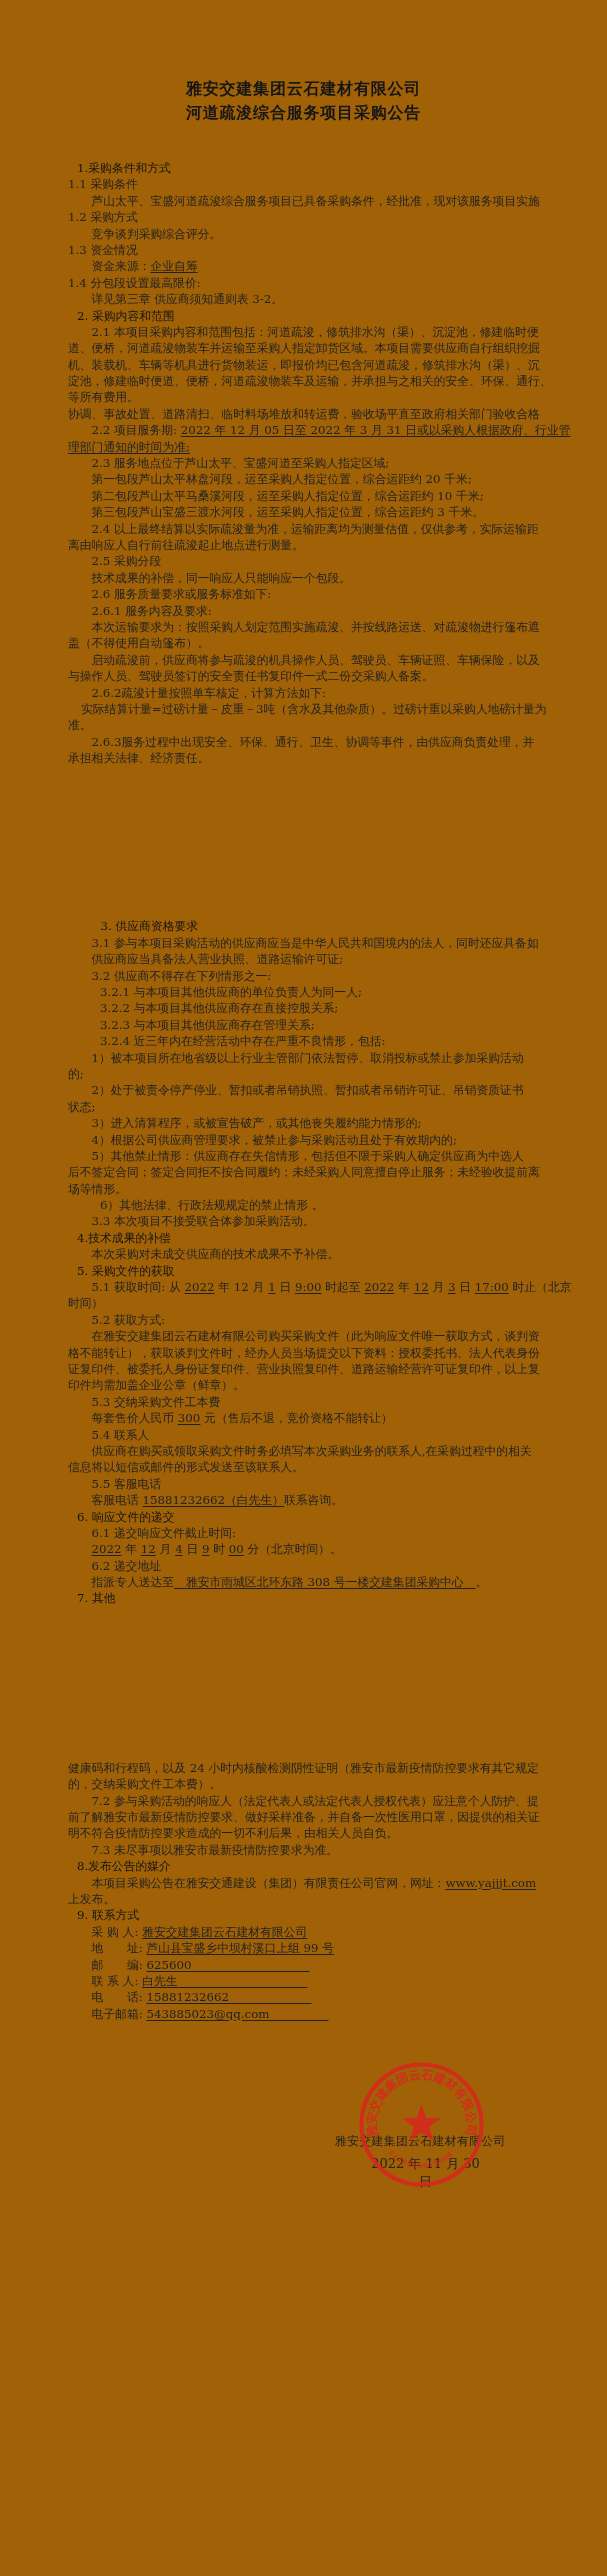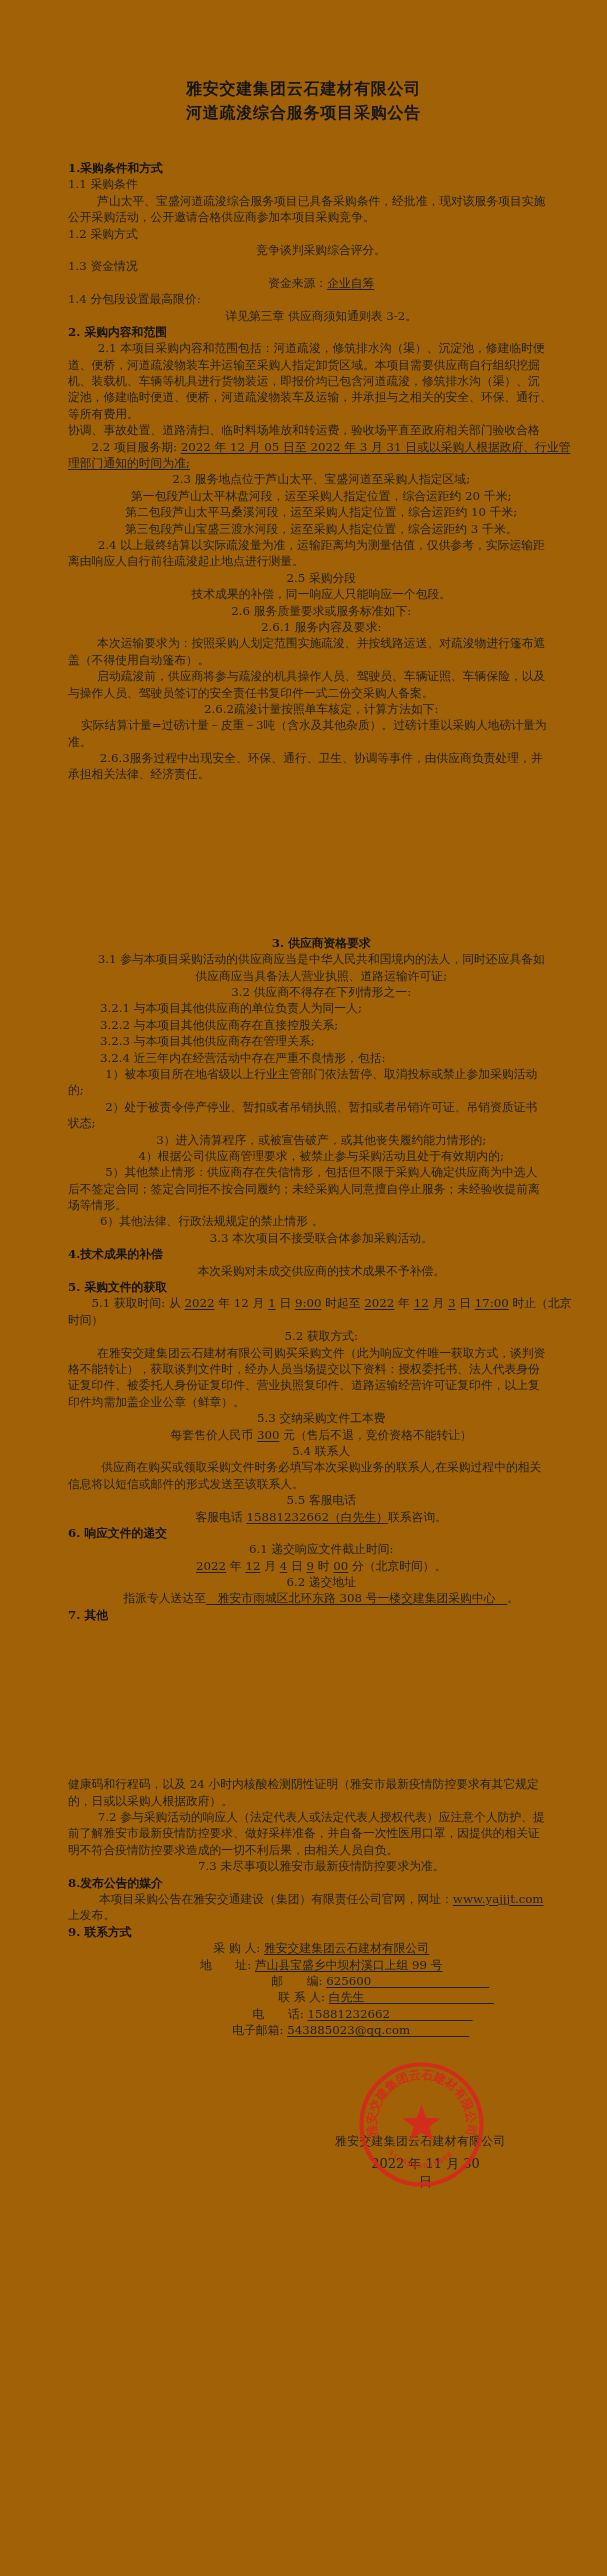--- a/index.html
+++ b/index.html
@@ -26,23 +26,23 @@
     position: absolute;
     left: 68px;
     top: 160px;
     width: 483px;
     font-size: 11.8px;
     line-height: 16.4px;
     white-space: nowrap;
     color: #222222;
   }
   .line { height: 16.4px; }
-  .line.bold { font-weight: 700; color: #141414; }
+  .line.bold { font-weight: 400; color: #141414; margin-left: 9px; }
   .i0 { padding-left: 0; }
-  .i1 { padding-left: 23.5px; text-align: center; }
+  .i1 { padding-left: 23.5px; }
   .i2 { padding-left: 32px; }
   .i3 { padding-left: 13px; }
   .u  { text-decoration: underline; text-underline-offset: 2.3px; text-decoration-thickness: 0.8px; }
   .page-gap { width: 100%; }
   .signature-company {
     position: absolute;
     left: 335px; top: 2134px;
     font-size: 11.8px;
     letter-spacing: 0.4px;
     color: #222222;
@@ -71,21 +71,20 @@
 
   <div class="title">
     <div>雅安交建集团云石建材有限公司</div>
     <div>河道疏浚综合服务项目采购公告</div>
   </div>
 
   <div class="doc-body" id="doc-body">
       <div class="line i0 bold"><span>1.采购条件和方式</span></div>
       <div class="line i0"><span>1.1 采购条件</span></div>
       <div class="line i1"><span>芦山太平、宝盛河道疏浚综合服务项目已具备采购条件，经批准，现对该服务项目实施</span></div>
-      <div class="line i0"><span>公开采购活动，公开邀请合格供应商参加本项目采购竞争。</span></div>
       <div class="line i0"><span>1.2 采购方式</span></div>
       <div class="line i1"><span>竞争谈判采购综合评分。</span></div>
       <div class="line i0"><span>1.3 资金情况</span></div>
       <div class="line i1"><span>资金来源：</span><span class="u">企业自筹</span></div>
       <div class="line i0"><span>1.4 分包段设置最高限价:</span></div>
       <div class="line i1"><span>详见第三章 供应商须知通则表 3-2。</span></div>
       <div class="line i0 bold"><span>2. 采购内容和范围</span></div>
       <div class="line i1"><span>2.1 本项目采购内容和范围包括：河道疏浚，修筑排水沟（渠）、沉淀池，修建临时便</span></div>
       <div class="line i0"><span>道、便桥，河道疏浚物装车并运输至采购人指定卸货区域。本项目需要供应商自行组织挖掘</span></div>
       <div class="line i0"><span>机、装载机、车辆等机具进行货物装运，即报价均已包含河道疏浚，修筑排水沟（渠）、沉</span></div>
@@ -151,21 +150,21 @@
       <div class="line i1"><span>5.5 客服电话</span></div>
       <div class="line i1"><span>客服电话 </span><span class="u">15881232662（白先生）</span><span>联系咨询。</span></div>
       <div class="line i0 bold"><span>6. 响应文件的递交</span></div>
       <div class="line i1"><span>6.1 递交响应文件截止时间:</span></div>
       <div class="line i1"><span class="u">2022</span><span> 年 </span><span class="u">12</span><span> 月 </span><span class="u">4</span><span> 日 </span><span class="u">9</span><span> 时 </span><span class="u">00</span><span> 分（北京时间）。</span></div>
       <div class="line i1"><span>6.2 递交地址</span></div>
       <div class="line i1"><span>指派专人送达至</span><span class="u">　雅安市雨城区北环东路 308 号一楼交建集团采购中心　</span><span>。</span></div>
       <div class="line i0 bold"><span>7. 其他</span></div>
       <div class="page-gap" style="height: 153px;"></div>
       <div class="line i0"><span>健康码和行程码，以及 24 小时内核酸检测阴性证明（雅安市最新疫情防控要求有其它规定</span></div>
-      <div class="line i0"><span>的，日或以采购人根据政府）。</span></div>
+      <div class="line i0"><span>的，交纳采购文件工本费）。</span></div>
       <div class="line i1"><span>7.2 参与采购活动的响应人（法定代表人或法定代表人授权代表）应注意个人防护、提</span></div>
       <div class="line i0"><span>前了解雅安市最新疫情防控要求、做好采样准备，并自备一次性医用口罩，因提供的相关证</span></div>
       <div class="line i0"><span>明不符合疫情防控要求造成的一切不利后果，由相关人员自负。</span></div>
       <div class="line i1"><span>7.3 未尽事项以雅安市最新疫情防控要求为准。</span></div>
       <div class="line i0 bold"><span>8.发布公告的媒介</span></div>
       <div class="line i1"><span>本项目采购公告在雅安交通建设（集团）有限责任公司官网，网址：</span><span class="u">www.yajjjt.com</span></div>
       <div class="line i0"><span>上发布。</span></div>
       <div class="line i0 bold"><span>9. 联系方式</span></div>
       <div class="line i1"><span>采 购 人: </span><span class="u">雅安交建集团云石建材有限公司</span></div>
       <div class="line i1"><span>地　　址: </span><span class="u">芦山县宝盛乡中坝村溪口上组 99 号</span></div>

